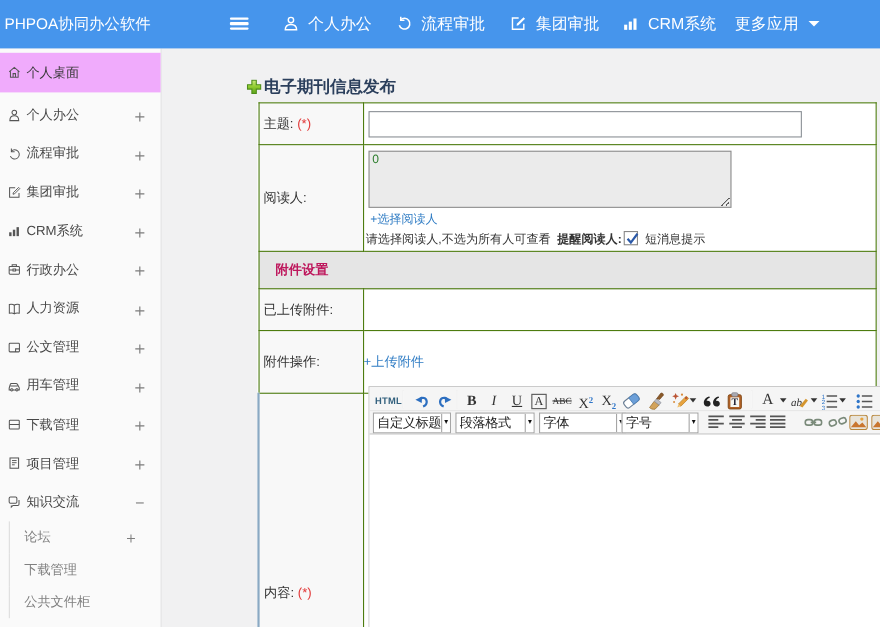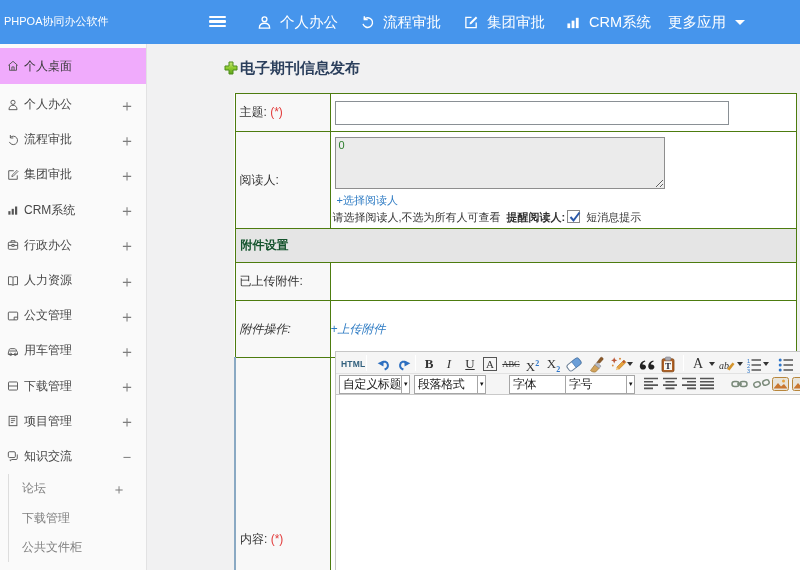--- a/index.html
+++ b/index.html
@@ -1,49 +1,49 @@
 <!DOCTYPE html>
 <html><head>
 <meta charset="utf-8">
 <style>
 * { margin:0; padding:0; box-sizing:border-box; }
 html,body { width:800px; height:570px; overflow:hidden; font-family:"Liberation Sans",sans-serif; }
 body { position:relative; background:#f1f1f2; }
 
 
 .header { position:absolute; left:0; top:0; width:800px; height:44px; background:#4695ec; color:#fff; z-index:5; }
-.logo { position:absolute; left:4px; top:0; line-height:42px; font-size:11px; color:#fff; }
+.logo { position:absolute; left:4px; top:0; line-height:42px; font-size:14px; color:#fff; }
 .burger { position:absolute; left:209px; top:16px; width:17px; height:13px; }
 .burger div { height:2.4px; background:#fff; margin-bottom:2.1px; border-radius:1px; }
 .topmenu { position:absolute; top:0; height:44px; line-height:44px; font-size:14.5px; color:#fff; white-space:nowrap; }
 .topmenu svg { vertical-align:-2.5px; margin-right:8px; }
 .caret-down { display:inline-block; width:0; height:0; border-left:5px solid transparent; border-right:5px solid transparent; border-top:5px solid #fff; margin-left:9px; vertical-align:2px; }
 
 
 .sidebar { position:absolute; left:0; top:44px; width:147px; height:526px; background:#fafafa; border-right:1px solid #e2e2e3; }
 .snav { padding-top:4px; }
 .sitem { position:relative; height:35.2px; font-size:12px; color:#474747; }
 .sitem.active { background:#f0abfc; height:36px; margin-bottom:3px; color:#383838; }
 .sitem .sicon { position:absolute; left:6px; top:50%; margin-top:-7px; width:14px; height:14px; }
 .sitem .stext { position:absolute; left:24px; top:50%; margin-top:-7.5px; line-height:15px; }
 .sitem .plus { position:absolute; right:11px; top:50%; margin-top:-9px; font-size:16px; color:#7d7d7d; font-family:"Liberation Sans",sans-serif; }
 .subitem { position:relative; height:29.4px; font-size:12px; color:#7f7f7f; border-left:1px solid #ddd; margin-left:8px; }
 .subitem .stext { position:absolute; left:13px; top:50%; margin-top:-7.5px; line-height:15px; }
 .subitem .plus { position:absolute; left:103px; top:50%; margin-top:-8px; font-size:14px; color:#7d7d7d; }
 
 
-.title { position:absolute; left:224px; top:59px; height:16px; font-size:15px; font-weight:bold; color:#2b3f5c; z-index:2; }
+.title { position:absolute; left:224px; top:70px; height:16px; font-size:15px; font-weight:bold; color:#2b3f5c; z-index:2; }
 .title svg { vertical-align:-2px; margin-right:2px; }
 
 
 .ftable { position:absolute; left:234px; top:93px; width:563px; border-collapse:collapse; background:#fff; font-size:12px; color:#333; }
 .ftable td { border:1px solid #4d7c0f; vertical-align:middle; }
 td.lbl { width:95px; background:#f8f8f8; padding-left:4px; color:#333; }
 .red { color:#e23b3b; }
-.row-sec td { background:#e5e5e5; font-weight:bold; height:34px; padding-left:5px; color:#14532d; }
+.row-sec td { background:#e5e5e5; font-weight:bold; height:34px; padding-left:15px; color:#be185d; }
 input.txt { width:394px; height:24px; border:1px solid #8a9095; background:#fff; margin:0 0 0 4px; display:block; }
 textarea.ta { width:330px; height:52px; border:1px solid #8e8e8e; background:#ebebeb; color:#2b7d2b; font-size:11px; padding:1px 3px; resize:both; display:block; margin-left:4px; font-family:"Liberation Sans",sans-serif; overflow:hidden; }
 a.blue { color:#2f7cc4; text-decoration:none; }
 .hint { color:#333; }
 
 
 .ed { position:absolute; left:335px; top:351px; width:471px; height:348px; border:1px solid #c6c6c6; background:#fff; z-index:4; }
 .ed-t1 { position:relative; height:22px; background:#f5f5f5; border-bottom:1px solid #e2e2e2; }
 .ed-t2 { position:relative; height:21px; background:#f5f5f5; border-bottom:1px solid #c9c9c9; }
 .ed-body { background:#fff; height:299px; }
@@ -229,21 +229,21 @@
               </svg></span> 短消息提示</div>
     </td>
   </tr>
   <tr class="row-sec">
         <td colspan="2">附件设置</td>
       </tr>
   <tr style="height:38px;">
     <td class="lbl">已上传附件:</td>
     <td></td>
   </tr>
-  <tr style="height:57px;font-style:italic;">
+  <tr style="height:57px;">
     <td class="lbl">附件操作:</td>
     <td style="padding-left:0;"><a class="blue" href="#">+上传附件</a></td>
   </tr>
   <tr style="height:364px;">
     <td class="lbl" style="border-left:2px solid #8aa9c3;">内容: <span class="red">(*)</span></td>
     <td style="vertical-align:top;"></td>
   </tr>
 </tbody>
   </table>
 
@@ -317,21 +317,21 @@
     <span class="t1i" style="left:441px; width:18px;"><svg width="16" height="16" viewBox="0 0 16 16">
           <circle cx="2.2" cy="3" r="1.5" fill="#2e75c8"></circle>
           <circle cx="2.2" cy="8" r="1.5" fill="#2e75c8"></circle>
           <circle cx="2.2" cy="13" r="1.5" fill="#2e75c8"></circle>
           <path d="M5.5 3 H15 M5.5 8 H15 M5.5 13 H15" stroke="#555" stroke-width="1.4"></path>
         </svg></span>
   </div>
   <div class="ed-t2">
     <span class="dd" style="left:3px; width:71px;">自定义标题<span class="dc">▾</span></span>
     <span class="dd" style="left:78px; width:72px;">段落格式<span class="dc">▾</span></span>
-    <span class="dd" style="left:154px; width:79px;margin-left:19px;">字体<span class="dc">▾</span></span>
+    <span class="dd" style="left:154px; width:79px;">字体<span class="dc">▾</span></span>
     <span class="dd" style="left:229px; width:70px;">字号<span class="dc">▾</span></span>
     <span class="t2i" style="left:307px;"><svg width="16" height="14" viewBox="0 0 16 14">
           <path d="M1 1.5 H15 M1 4.8 H10 M1 8.1 H15 M1 11.4 H10" stroke="#555" stroke-width="1.6"></path>
         </svg></span>
     <span class="t2i" style="left:326px;"><svg width="16" height="14" viewBox="0 0 16 14">
           <path d="M1 1.5 H15 M3.5 4.8 H12.5 M1 8.1 H15 M3.5 11.4 H12.5" stroke="#555" stroke-width="1.6"></path>
         </svg></span>
     <span class="t2i" style="left:345px;"><svg width="16" height="14" viewBox="0 0 16 14">
           <path d="M1 1.5 H15 M6 4.8 H15 M1 8.1 H15 M6 11.4 H15" stroke="#555" stroke-width="1.6"></path>
         </svg></span>

